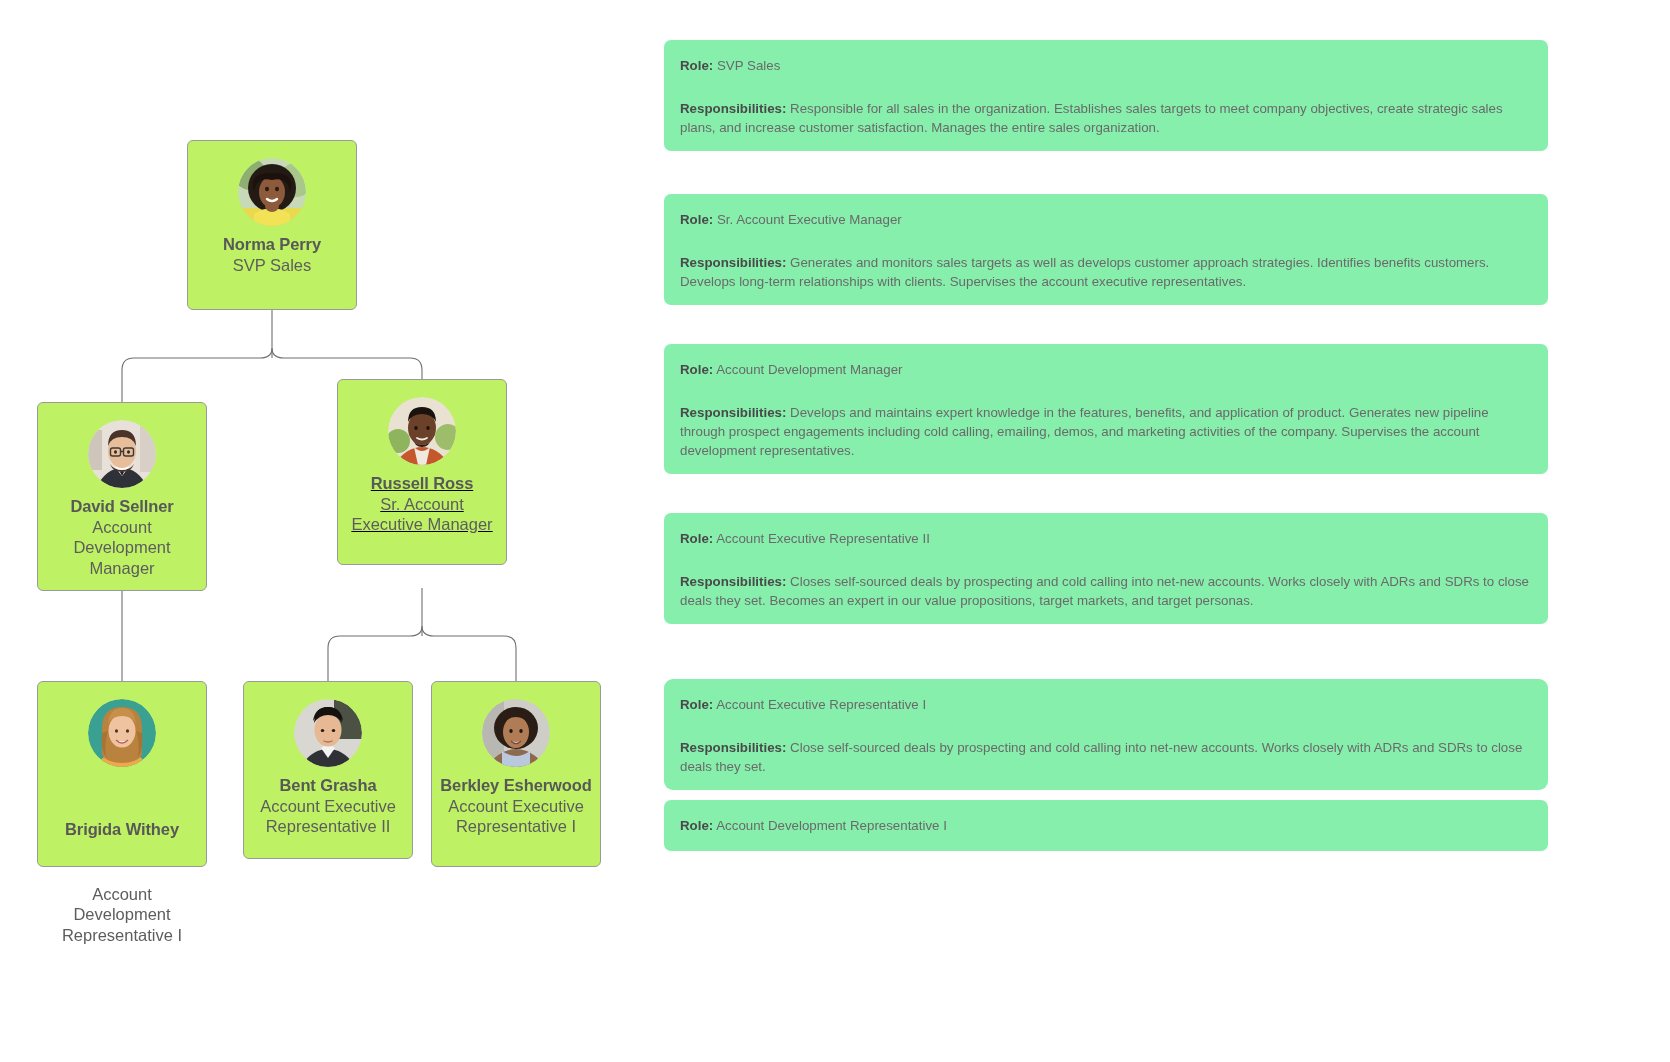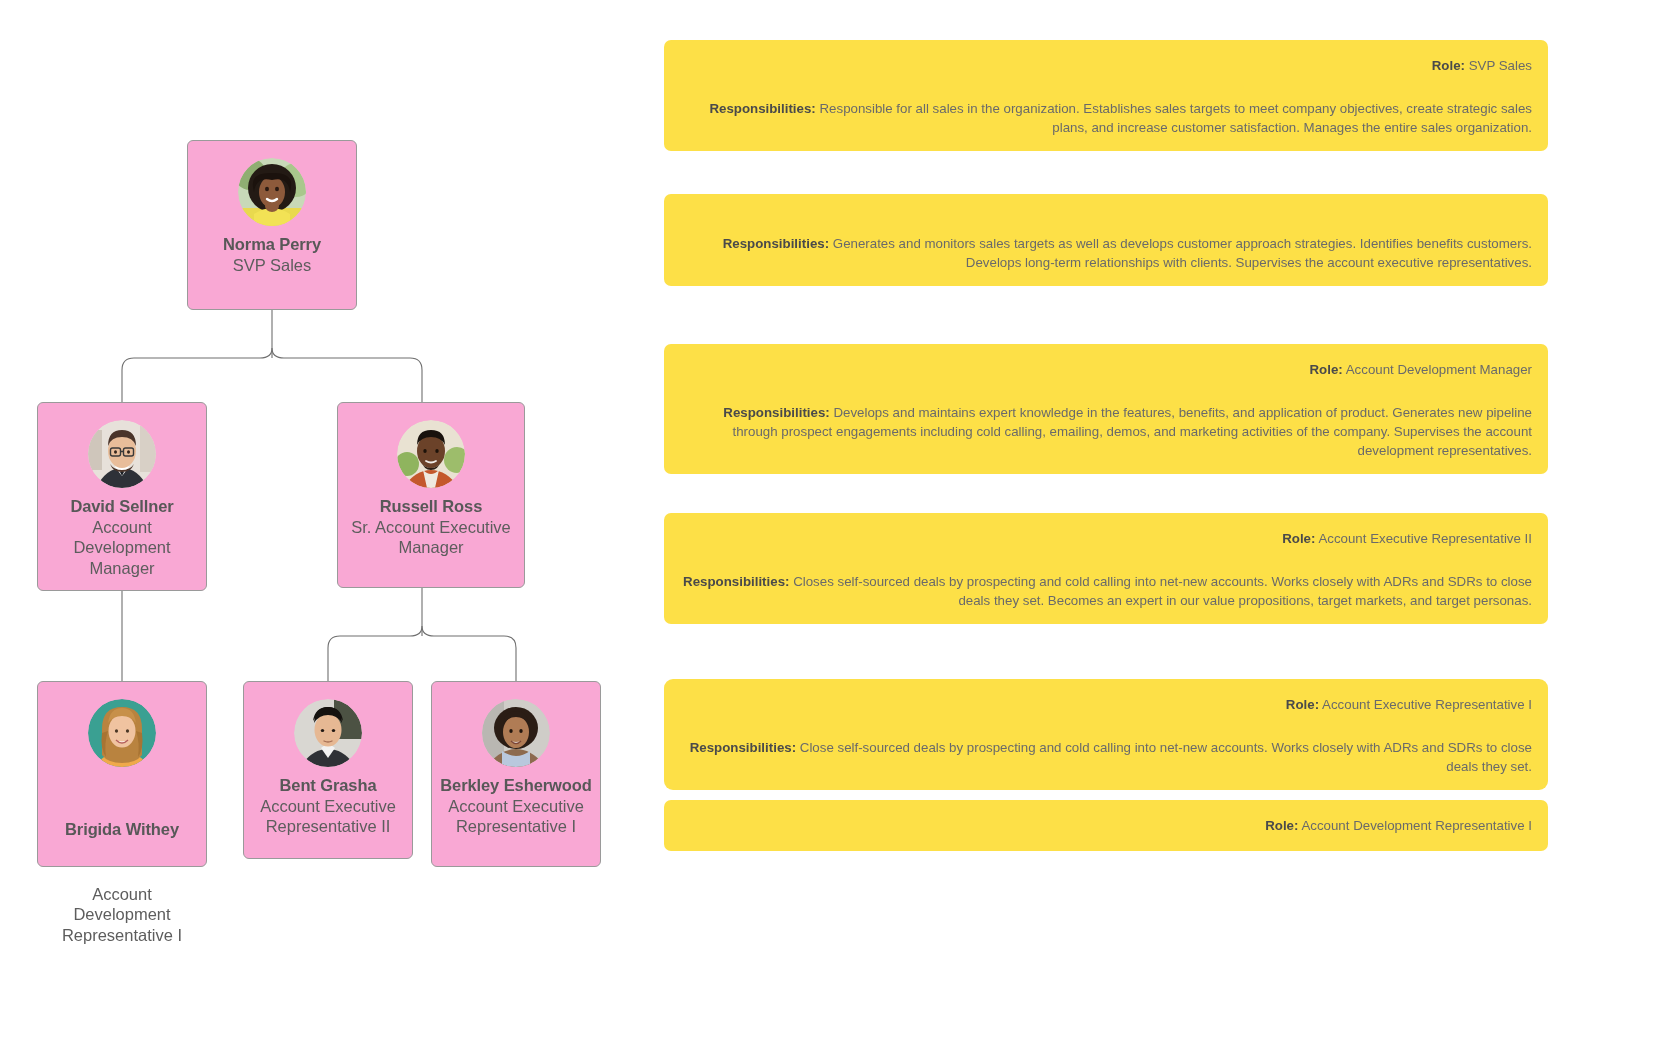--- a/index.html
+++ b/index.html
@@ -11,21 +11,21 @@
     overflow: hidden;
   }
   #root { position: relative; width: 1670px; height: 1062px; }
 
   
   #org-chart { position: absolute; left: 0; top: 0; width: 648px; height: 1062px; }
   #connectors { position: absolute; left: 0; top: 0; width: 648px; height: 1062px; pointer-events: none; }
 
   .person-card {
     position: absolute;
-    background: #f9a8d4;
+    background: #bef264;
     border: 1px solid #9a9a9a;
     border-radius: 6px;
     display: flex;
     flex-direction: column;
     align-items: center;
     padding-top: 17px;
     z-index: 2;
   }
   .avatar {
     width: 68px; height: 68px;
@@ -52,24 +52,23 @@
     text-align: center;
     padding: 0 6px;
   }
 
   
   #info-panel { position: absolute; left: 648px; top: 0; width: 1022px; height: 1062px; }
   .info-card {
     position: absolute;
     left: 16px;
     width: 884px;
-    background: #fde047;
+    background: #86efac;
     border-radius: 7px;
     padding: 16px 16px 14px 16px;
-    text-align: right;
   }
   .info-line { color: #6a6a6a; font-size: 13.3px; line-height: 19px; }
   .info-line b { color: #4a4a4a; font-weight: bold; }
   .role-line { margin: 0 0 2px 0; }
   .resp-line { margin: 24px 0 0 0; }
 </style>
 </head>
 <body>
 
 <div id="root">
@@ -144,21 +143,21 @@
             </g>
             <ellipse cx="27.5" cy="32" rx="1.5" ry="1.7" fill="#33251c"></ellipse>
             <ellipse cx="40.5" cy="32" rx="1.5" ry="1.7" fill="#33251c"></ellipse>
           </g>
         </svg>
       </div>
       <div class="p-name">David Sellner</div>
       <div class="p-title">Account Development Manager</div>
     </div>
 
-    <div class="person-card" style="left:337px; top:402px; width:188px; height:186px;">
+    <div class="person-card" style="left:337px; top:379px; width:170px; height:186px;text-decoration:underline;">
       <div class="avatar">
         <svg viewBox="0 0 68 68" xmlns="http://www.w3.org/2000/svg">
           <defs>
               <clipPath id="c3">
                 <circle cx="34" cy="34" r="34"></circle>
               </clipPath>
             </defs>
           <g clip-path="url(#c3)">
             <rect width="68" height="68" fill="#e9e2d2"></rect>
             <circle cx="10" cy="44" r="12" fill="#8fb45e"></circle>
@@ -267,20 +266,24 @@
         <b>Role:</b>
         <span>SVP Sales</span>
       </p>
       <p class="info-line resp-line">
         <b>Responsibilities:</b>
         <span>Responsible for all sales in the organization. Establishes sales targets to meet company objectives, create strategic sales plans, and increase customer satisfaction. Manages the entire sales organization.</span>
       </p>
     </div>
 
     <div class="info-card" style="top:194px;">
+      <p class="info-line role-line">
+        <b>Role:</b>
+        <span>Sr. Account Executive Manager</span>
+      </p>
       <p class="info-line resp-line">
         <b>Responsibilities:</b>
         <span>Generates and monitors sales targets as well as develops customer approach strategies. Identifies benefits customers. Develops long-term relationships with clients. Supervises the account executive representatives.</span>
       </p>
     </div>
 
     <div class="info-card" style="top:344px;">
       <p class="info-line role-line">
         <b>Role:</b>
         <span>Account Development Manager</span>

